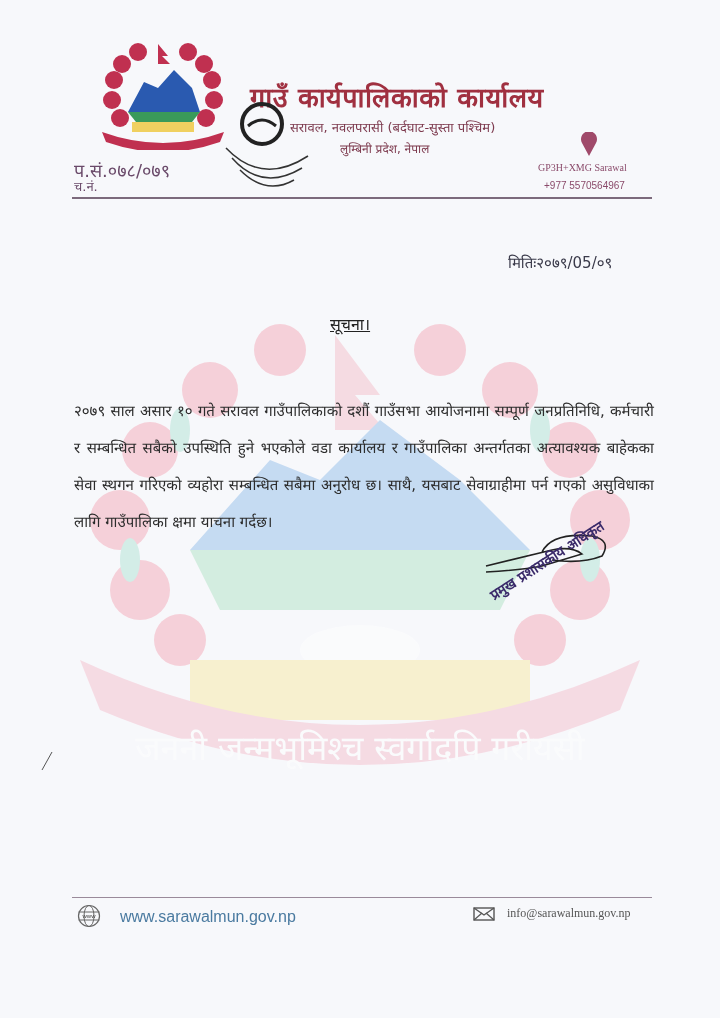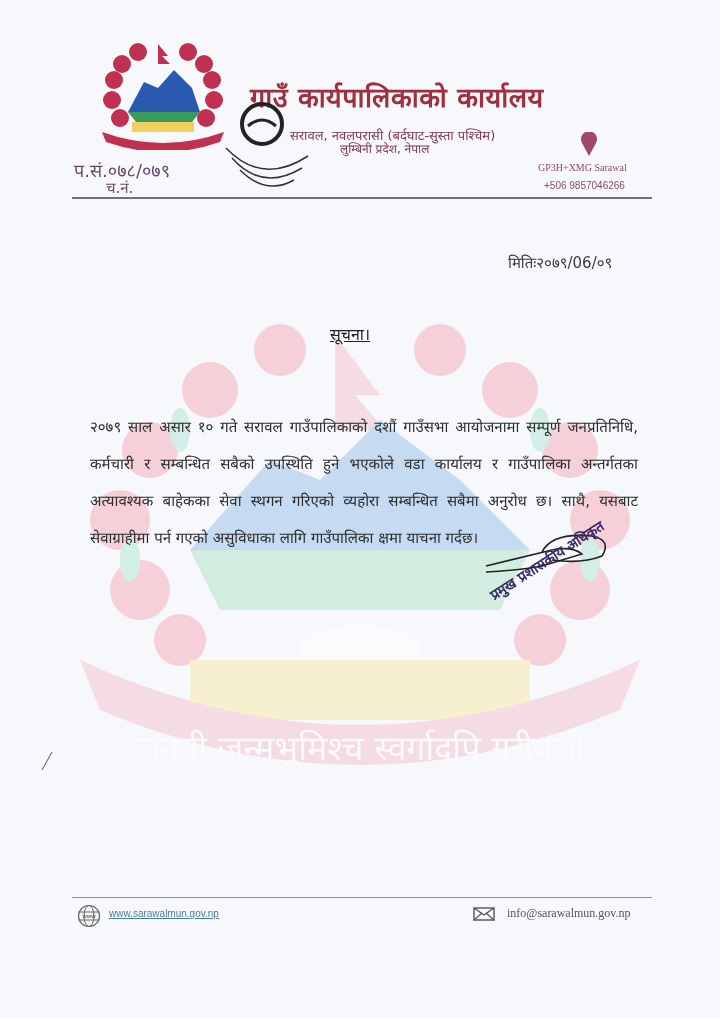--- a/index.html
+++ b/index.html
@@ -11,45 +11,45 @@
   }
   .page { position: absolute; left: 0; top: 0; width: 720px; height: 1018px; }
 
   
   .watermark { position: absolute; left: 60px; top: 320px; width: 600px; height: 460px; opacity: 0.45; pointer-events: none; }
 
   
   .emblem { position: absolute; left: 92px; top: 42px; width: 142px; height: 108px; }
   .office-name { position: absolute; left: 322px; top: 50px; font-size: 21px; color: #7d3a4e; letter-spacing: 0.5px; }
   .office-title { position: absolute; left: 250px; top: 78px; font-size: 27px; font-weight: bold; color: #a03040; letter-spacing: 0.5px; text-align: center; }
-  .address-1 { position: absolute; left: 290px; top: 118px; font-size: 13px; color: #7d3a4e; margin-top: 8px; }
+  .address-1 { position: absolute; left: 290px; top: 118px; font-size: 13px; color: #7d3a4e; }
   .address-2 { position: absolute; left: 340px; top: 140px; font-size: 12px; color: #7d3a4e; }
   .ref-no { position: absolute; left: 74px; top: 158px; font-size: 18px; color: #6a4a6a; }
-  .dispatch-no { position: absolute; left: 74px; top: 177px; font-size: 15px; color: #6a4a6a; margin-left: 32px; }
+  .dispatch-no { position: absolute; left: 74px; top: 177px; font-size: 13px; color: #6a4a6a; }
   .location-pin { position: absolute; left: 580px; top: 132px; width: 18px; height: 24px; }
   .plus-code { position: absolute; left: 538px; top: 162px; font-family: Liberation Serif, serif; font-size: 10px; color: #8a4a6a; }
   .phone { position: absolute; left: 544px; top: 180px; font-family: "Liberation Sans", sans-serif; font-size: 10px; color: #8a4a6a; }
   .header-rule { position: absolute; left: 72px; top: 197px; width: 580px; height: 2px; background: #7c6a7c; }
 
   
   .stamp { position: absolute; left: 212px; top: 96px; width: 110px; height: 100px; }
 
   .date { position: absolute; left: 508px; top: 252px; font-size: 15px; color: #3a3a4a; }
 
-  .notice-title { position: absolute; left: 330px; top: 323px; font-size: 16px; color: #222; text-decoration: underline; text-align: center; }
+  .notice-title { position: absolute; left: 330px; top: 313px; font-size: 16px; color: #222; text-decoration: underline; text-align: center; }
 
   .body-text { position: absolute; left: 74px; top: 393px; width: 580px; font-size: 15px; line-height: 37px; color: #2c2c2c; text-align: justify; }
-  .body-text p { margin: 16px; }
+  .body-text p { margin: 0; }
 
   .signature { position: absolute; left: 482px; top: 530px; width: 140px; height: 50px; }
   .designation { position: absolute; left: 486px; top: 588px; font-size: 14px; font-weight: bold; color: #3a2a6a; transform: rotate(-33deg); transform-origin: left top; white-space: nowrap; }
 
   .footer-rule { position: absolute; left: 72px; top: 897px; width: 580px; height: 1px; background: #9a8a9a; }
   .globe-icon { position: absolute; left: 77px; top: 904px; width: 24px; height: 24px; }
-  .website { position: absolute; left: 109px; top: 908px; font-family: "Liberation Sans", sans-serif; font-size: 10px; color: #4a7aa0; text-decoration: underline; }
+  .website { position: absolute; left: 120px; top: 908px; font-family: "Liberation Sans", sans-serif; font-size: 16px; color: #4a7aa0; }
   .mail-icon { position: absolute; left: 473px; top: 907px; width: 22px; height: 14px; }
   .email { position: absolute; left: 507px; top: 906px; font-family: Liberation Serif, serif; font-size: 12px; color: #555; }
   .stray-mark { position: absolute; left: 40px; top: 750px; width: 14px; height: 22px; }
 </style>
 </head>
 <body>
 
 <div class="page">
 
   <svg class="watermark" viewBox="0 0 600 460">
@@ -120,25 +120,25 @@
     <path d="M28,74 Q54,100 82,84" stroke="#333" stroke-width="1.5" fill="none"></path>
   </svg>
 
   <div class="ref-no">प.सं.०७८/०७९</div>
   <div class="dispatch-no">च.नं.</div>
 
   <svg class="location-pin" viewBox="0 0 18 24">
     <path d="M9,24 L2,11 A8,8 0 1,1 16,11 Z" fill="#a04a6a"></path>
   </svg>
   <div class="plus-code">GP3H+XMG Sarawal</div>
-  <div class="phone">+506 9857046266</div>
+  <div class="phone">+977 5570564967</div>
 
   <div class="header-rule"></div>
 
-  <div class="date">मितिः२०७९/06/०९</div>
+  <div class="date">मितिः२०७९/05/०९</div>
   <div class="notice-title">सूचना।</div>
 
   <div class="body-text">
     <p>२०७९ साल असार १० गते सरावल गाउँपालिकाको दशौं गाउँसभा आयोजनामा सम्पूर्ण जनप्रतिनिधि, कर्मचारी र सम्बन्धित सबैको उपस्थिति हुने भएकोले वडा कार्यालय र गाउँपालिका अन्तर्गतका अत्यावश्यक बाहेकका सेवा स्थगन गरिएको व्यहोरा सम्बन्धित सबैमा अनुरोध छ। साथै, यसबाट सेवाग्राहीमा पर्न गएको असुविधाका लागि गाउँपालिका क्षमा याचना गर्दछ।</p>
   </div>
 
   <svg class="signature" viewBox="0 0 140 50">
     <path d="M4,36 L70,20 Q90,16 100,24 L60,36 Q40,40 4,42 M60,22 Q70,2 110,6 Q130,10 120,26 Q100,34 70,30" stroke="#222" stroke-width="1.6" fill="none"></path>
   </svg>
   <div class="designation">प्रमुख प्रशासकीय अधिकृत</div>

